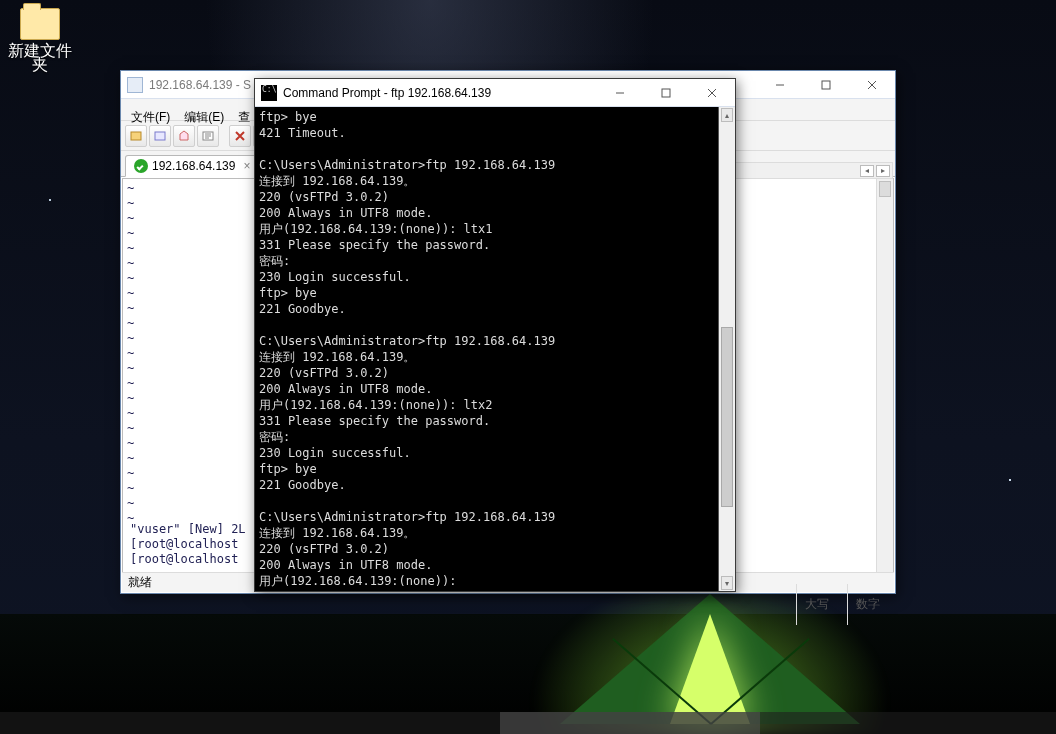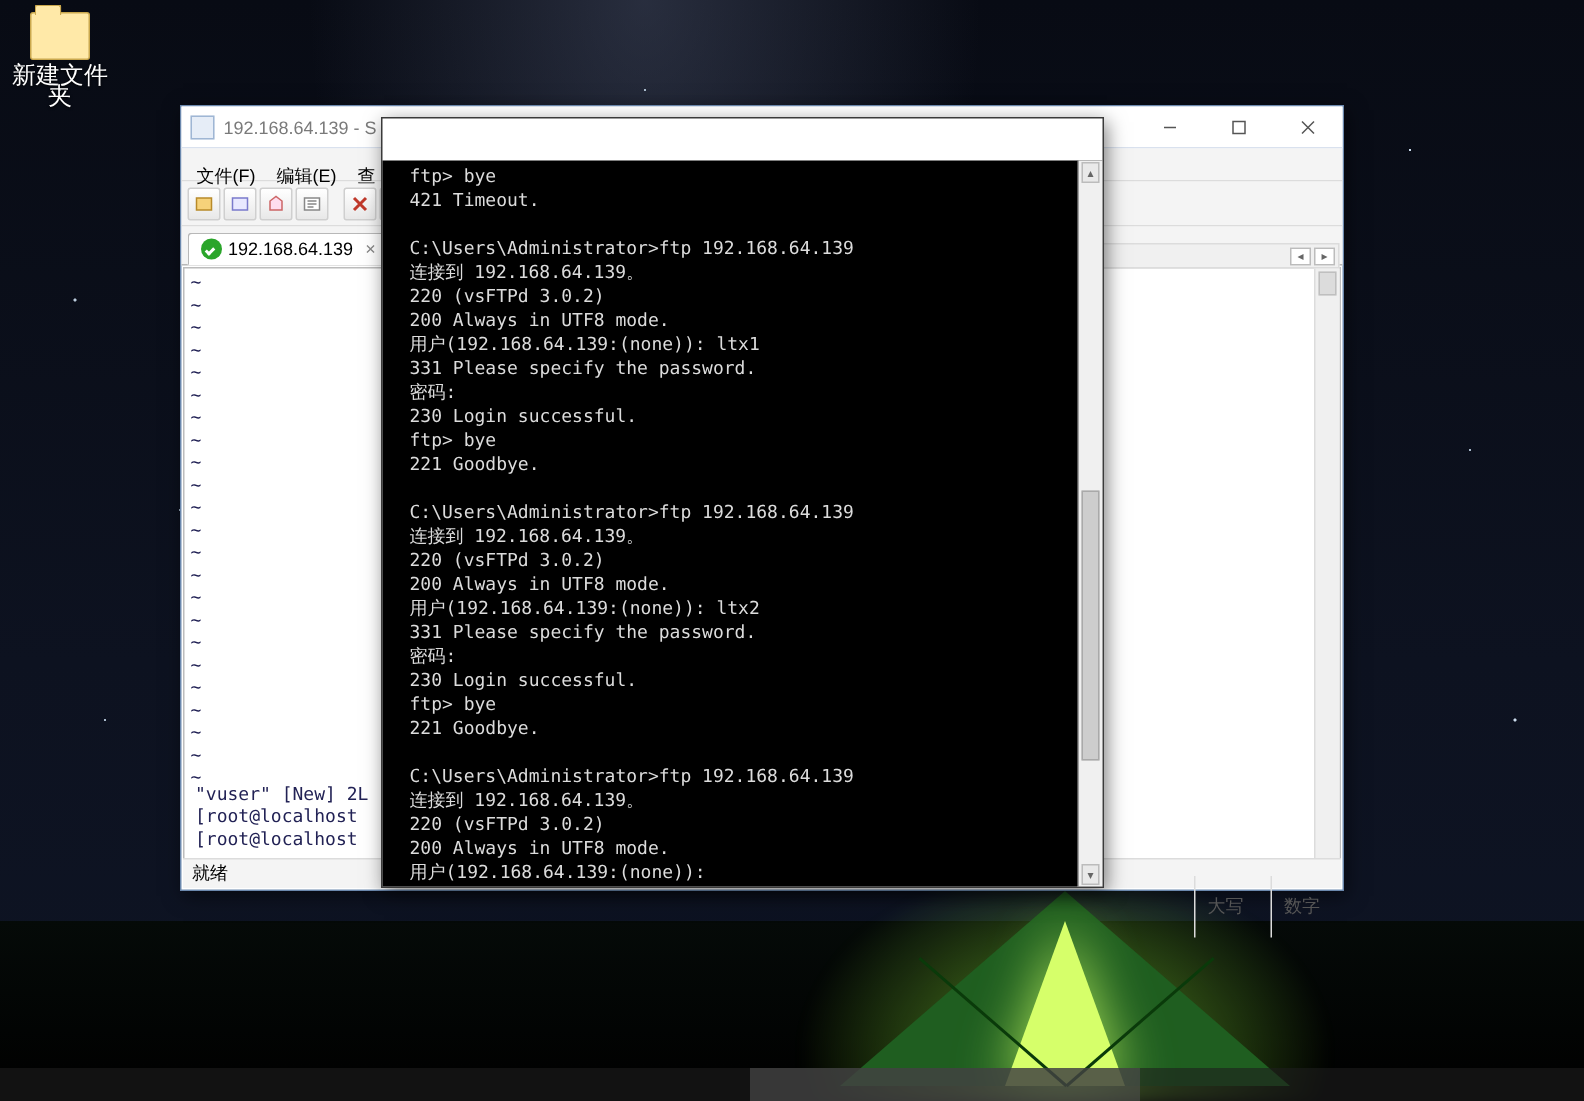--- a/index.html
+++ b/index.html
@@ -102,21 +102,21 @@
   .statusbar .right{display:flex;gap:10px;color:#555;}
   .statusbar .cell{border-left:1px solid #dcdcdc;padding:12px 8px;margin-top:44px;}
   
   .host-lines{position:absolute;left:4px;bottom:4px;font:12px/14px Consolas,monospace;color:#222;}
 
   
   .cmd-win{left:254px;top:78px;width:482px;height:514px;border:1px solid #3a3a3a;}
   .cmd-win .titlebar{background:#fff;}
   .cmd-ico{width:16px;height:16px;margin:0 6px;background:#000;display:inline-block;position:relative;}
   .cmd-ico::after{content:"C:\\";position:absolute;left:1px;top:1px;color:#ccc;font:8px/8px Consolas,monospace;}
-  .cmd-body{position:absolute;left:0;right:0;top:28px;bottom:0;background:#000;color:#dcdcdc;font:12px/16px "Consolas","Courier New",monospace;padding:2px 6px 2px 18px;overflow:hidden;}
+  .cmd-body{position:absolute;left:0;right:0;top:28px;bottom:0;background:#000;color:#dcdcdc;font:12px/16px "Consolas","Courier New",monospace;padding:2px 6px 2px 4px;overflow:hidden;}
   .cmd-body pre{white-space:pre-wrap;}
   .cmd-scroll{position:absolute;top:28px;bottom:0;right:0;width:17px;background:#f0f0f0;border-left:1px solid #555;}
   .cmd-scroll .thumb{position:absolute;left:2px;right:2px;top:220px;height:180px;background:#cdcdcd;border:1px solid #a9a9a9;}
   .cmd-scroll .arr{position:absolute;left:2px;right:2px;height:14px;background:#e9e9e9;border:1px solid #bcbcbc;display:flex;align-items:center;justify-content:center;font-size:8px;color:#666;}
   .cmd-scroll .up{top:1px;} .cmd-scroll .dn{bottom:1px;}
 
   
   .taskbar{position:absolute;left:0;right:0;bottom:0;height:22px;background:rgba(30,30,30,0.6);}
   .task-item{position:absolute;left:500px;bottom:0;width:260px;height:22px;background:rgba(80,80,80,0.6);}
 </style>
@@ -246,20 +246,41 @@
   <div class="statusbar">
     <span>就绪</span>
     <div class="right">
       <span class="cell">大写</span>
       <span class="cell">数字</span>
     </div>
   </div>
 </div>
 
 <div class="win cmd-win">
+  <div class="titlebar">
+    <span class="cmd-ico"></span>
+    <span class="title-text">Command Prompt - ftp  192.168.64.139</span>
+    <div class="winbtns">
+      <div class="winbtn">
+          <svg viewBox="0 0 10 10">
+            <path d="M1 5 H9"></path>
+          </svg>
+        </div>
+      <div class="winbtn">
+          <svg viewBox="0 0 10 10">
+            <rect x="1" y="1" width="8" height="8"></rect>
+          </svg>
+        </div>
+      <div class="winbtn close">
+          <svg viewBox="0 0 10 10">
+            <path d="M1 1 L9 9 M9 1 L1 9"></path>
+          </svg>
+        </div>
+    </div>
+  </div>
   <div class="cmd-body">
     <pre>ftp&gt; bye
 421 Timeout.
 
 C:\Users\Administrator&gt;ftp 192.168.64.139
 连接到 192.168.64.139。
 220 (vsFTPd 3.0.2)
 200 Always in UTF8 mode.
 用户(192.168.64.139:(none)): ltx1
 331 Please specify the password.

